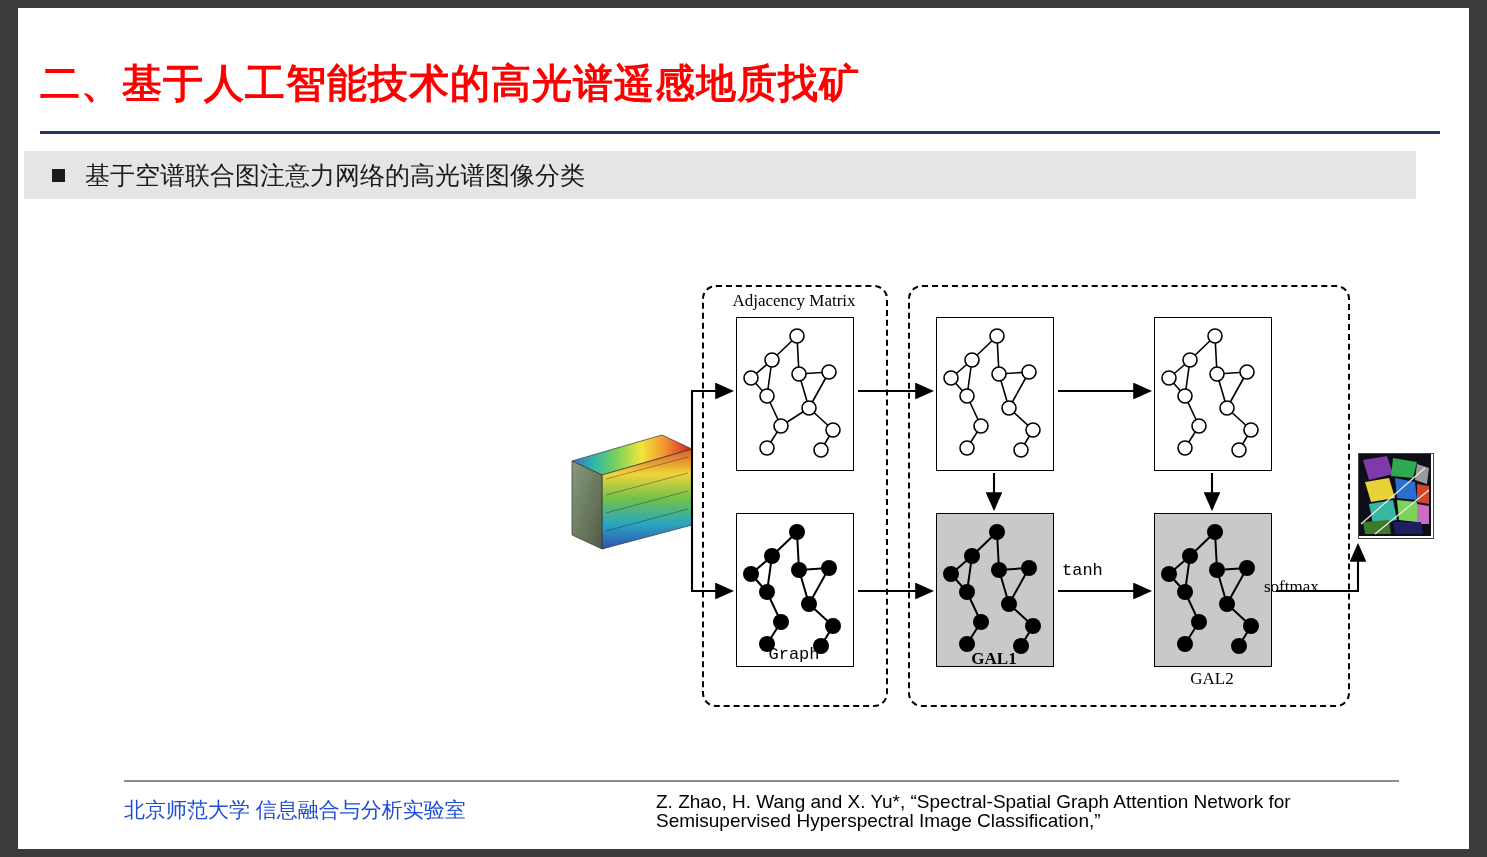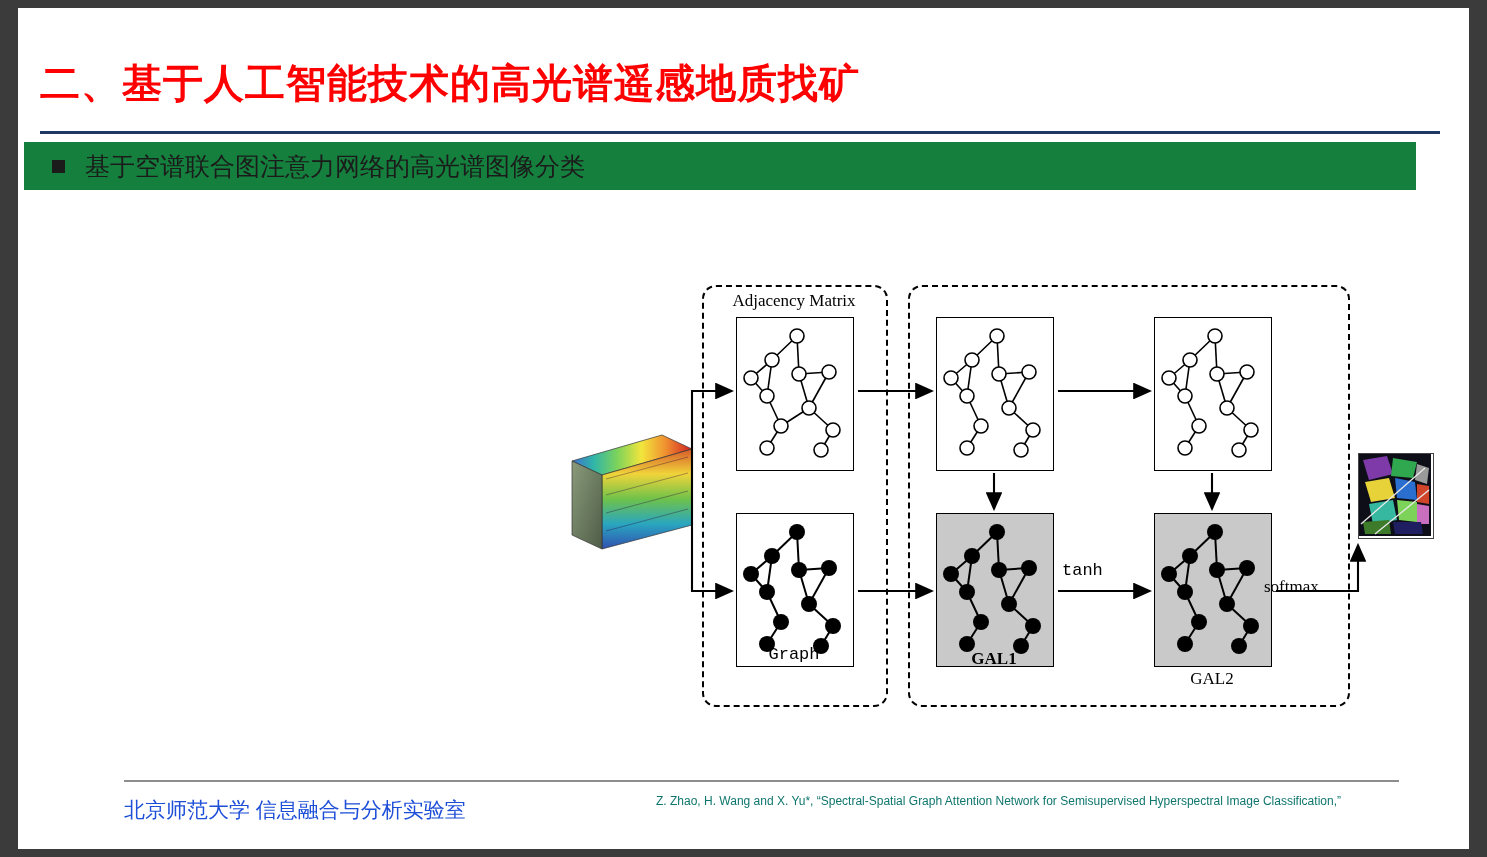--- a/index.html
+++ b/index.html
@@ -41,24 +41,24 @@
     left: 22px;
     top: 123px;
     width: 1400px;
     height: 3px;
     background: #1f3864;
   }
   
   .subbar {
     position: absolute;
     left: 6px;
-    top: 134px;
+    top: 143px;
     width: 1392px;
     height: 48px;
-    background: #15803d;
+    background: #e5e5e5;
     display: flex;
     align-items: center;
   }
   .subbar .bullet {
     width: 13px;
     height: 13px;
     background: #1b1b1b;
     margin-left: 28px;
     margin-right: 20px;
     flex: 0 0 auto;
@@ -150,23 +150,23 @@
     top: 788px;
     font-size: 21px;
     color: #1d4ed8;
     white-space: nowrap;
   }
   .footer-ref {
     position: absolute;
     left: 638px;
     top: 784px;
     width: 760px;
-    font-size: 12px;
+    font-size: 19px;
     line-height: 19px;
-    color: #0f766e;
+    color: #000000;
   }
 </style>
 </head>
 <body>
 
 <div class="slide">
   <div class="page">
 
     <div class="title">二、基于人工智能技术的高光谱遥感地质找矿</div>
     <div class="title-rule"></div>

